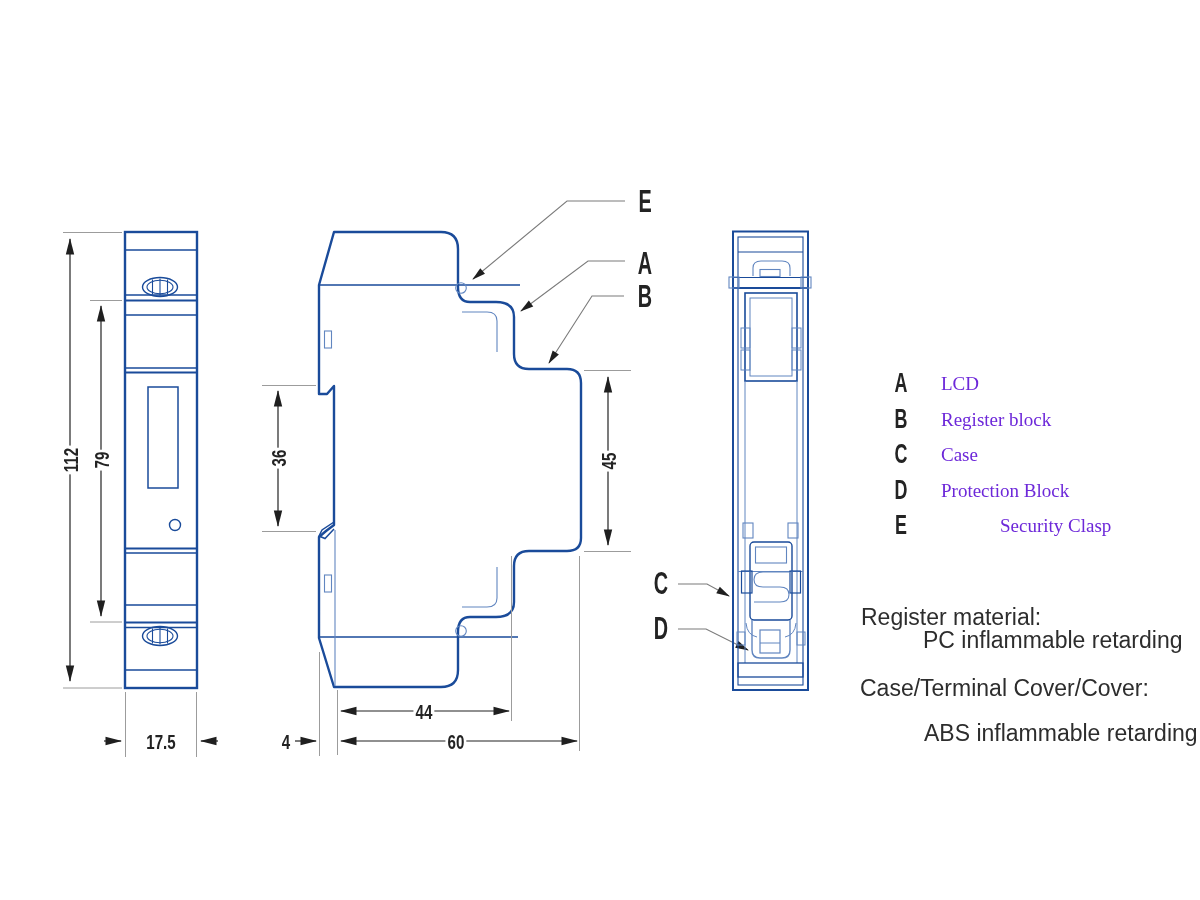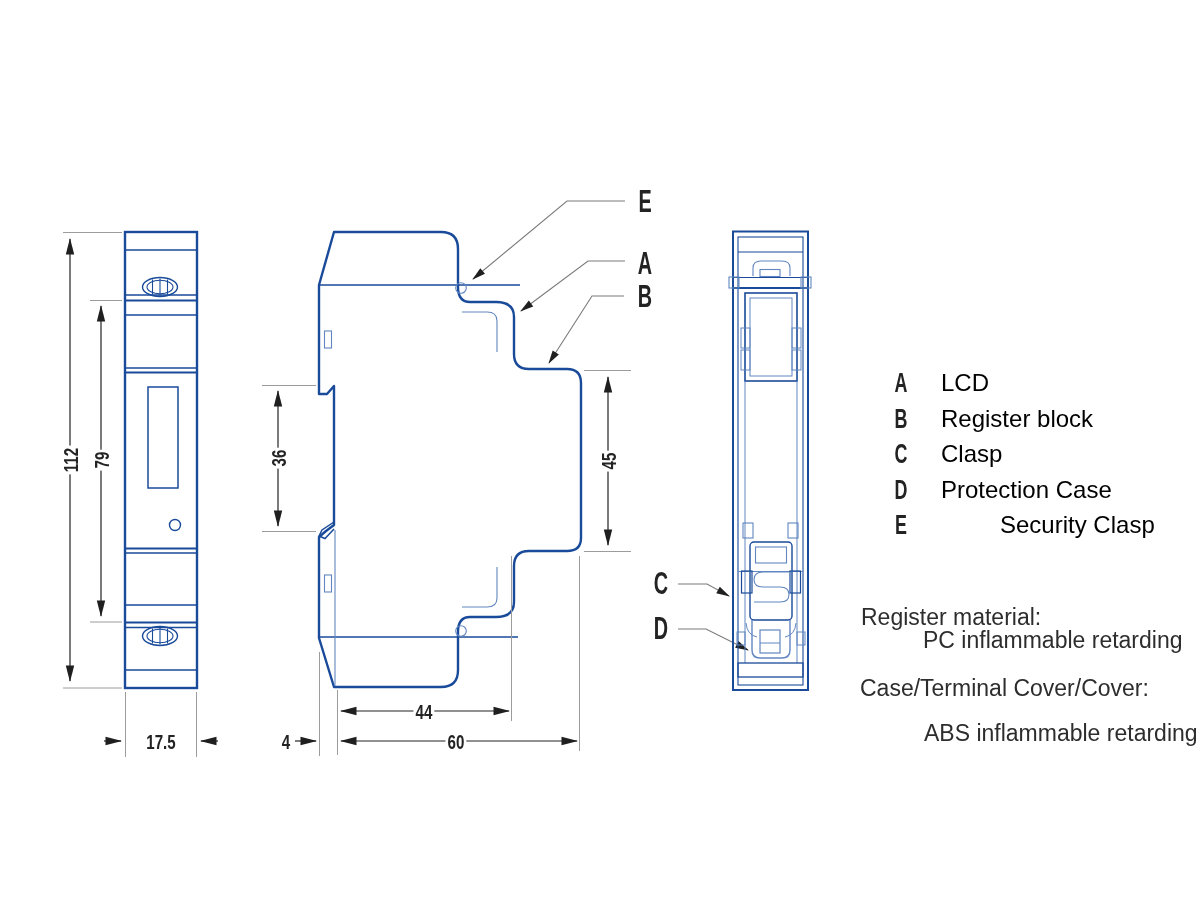--- a/index.html
+++ b/index.html
@@ -17,21 +17,21 @@
   .ext{stroke:#9c9c9c;stroke-width:1;}
   .ldr{stroke:#7b7b7b;stroke-width:1.1;}
   .dimln{stroke:var(--dim);stroke-width:1.2;}
   .arrfill{fill:#1f1f1f;}
   .txt{position:absolute;color:#232323;white-space:nowrap;line-height:1;}
   .dimtxt{font-size:21px;font-weight:bold;background:#fff;padding:1px 3px;
           transform:translate(-50%,-50%) scaleX(0.72);}
   .dimtxt.vert{transform:translate(-50%,-50%) rotate(-90deg) scaleX(0.72);}
   .callout{font-size:31px;font-weight:bold;transform:translate(-50%,-50%) scaleX(0.64);}
   .legend-key{font-size:28px;font-weight:bold;transform:translate(-50%,-50%) scaleX(0.64);}
-  .legend-label{font-size:24px;color:#000000;transform:translate(0,-50%);}
+  .legend-label{font-size:19px;color:#6d28d9;transform:translate(0,-50%);font-family:Liberation Serif, serif;}
   .mat{font-size:23px;color:#2d2d2d;transform:translate(0,-50%);}
 </style>
 </head>
 <body>
 
 <div class="canvas">
 
   <svg width="1200" height="900" viewBox="0 0 1200 900">
     <defs>
       <marker id="ah" markerWidth="18" markerHeight="10" refX="16.5" refY="5" orient="auto-start-reverse" markerUnits="userSpaceOnUse">
@@ -150,23 +150,23 @@
   <span class="txt callout" style="left:645px;top:296px;">B</span>
   <span class="txt callout" style="left:661px;top:583px;">C</span>
   <span class="txt callout" style="left:661px;top:628px;">D</span>
 
   <div>
     <span class="txt legend-key" style="left:901px;top:383px;">A</span>
     <span class="txt legend-label" style="left:941px;top:383px;">LCD</span>
     <span class="txt legend-key" style="left:901px;top:418.5px;">B</span>
     <span class="txt legend-label" style="left:941px;top:418.5px;">Register block</span>
     <span class="txt legend-key" style="left:901px;top:454px;">C</span>
-    <span class="txt legend-label" style="left:941px;top:454px;">Clasp</span>
+    <span class="txt legend-label" style="left:941px;top:454px;">Case</span>
     <span class="txt legend-key" style="left:901px;top:489.5px;">D</span>
-    <span class="txt legend-label" style="left:941px;top:489.5px;">Protection Case</span>
+    <span class="txt legend-label" style="left:941px;top:489.5px;">Protection Block</span>
     <span class="txt legend-key" style="left:901px;top:525px;">E</span>
     <span class="txt legend-label" style="left:960px;top:525px;margin-left:40px;">Security Clasp</span>
   </div>
 
   <div>
     <span class="txt mat" style="left:861px;top:617px;">Register material:</span>
     <span class="txt mat" style="left:923px;top:640px;">PC inflammable retarding</span>
     <span class="txt mat" style="left:860px;top:688px;">Case/Terminal Cover/Cover:</span>
     <span class="txt mat" style="left:924px;top:721px;margin-top:12px;">ABS inflammable retarding</span>
   </div>

